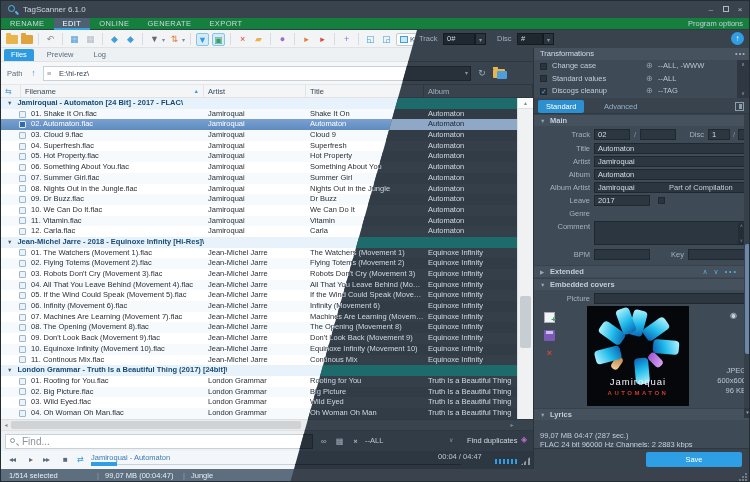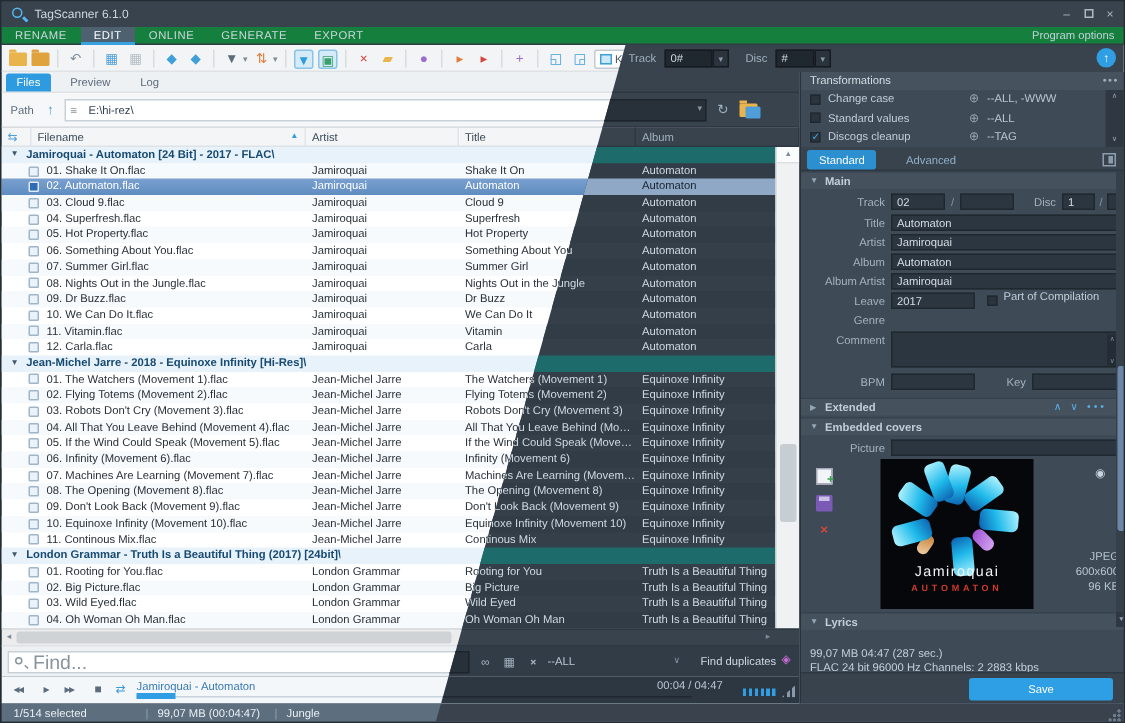--- a/index.html
+++ b/index.html
@@ -121,21 +121,21 @@
   .dk .hscroll{background:#39434e;border-top:1px solid #2e3842;}
   .hsl,.hsr{position:absolute;top:0;width:10px;height:10px;font-size:6px;line-height:10px;text-align:center;color:#7c8b99;}
   .hsl{left:0}.hsr{right:16px}
   .hsthumb{position:absolute;left:10px;top:1px;width:290px;height:8px;background:#d0d3d6;border-radius:2px;}
   .dk .hsthumb{background:#55626e;}
 
   .findrow{position:absolute;left:0;top:382px;width:532px;height:21px;}
   .lt .findrow{background:#eef1f4;border-top:1px solid #dfe3e6;}
   .dk .findrow{background:#323c47;border-top:1px solid #2e3842;}
   .finput{position:absolute;left:4px;top:3px;width:300px;height:15px;background:#fff;border:1px solid #c8d0d8;
-          font-size:13px;line-height:13px;color:#8a949e;text-align:right;}
+          font-size:10px;line-height:13px;color:#8a949e;text-align:right;}
   .dk .finput{width:308px;background:#28313a;border-color:#1d242b;color:#73818e;}
   .fmag{position:absolute;left:4px;top:3px;width:5px;height:5px;border:1.2px solid #8a949e;border-radius:50%;}
   .fmag:after{content:"";position:absolute;left:4.5px;top:4.5px;width:3px;height:1.2px;background:#8a949e;transform:rotate(45deg);}
   .fph{position:absolute;left:16px;top:0;}
   .fic{position:absolute;top:4px;width:13px;height:13px;font-size:8px;line-height:13px;text-align:center;color:#9fb0bd;}
   .f1{left:316px;}.f2{left:332px;}.f3{left:348px;transform:rotate(45deg);font-weight:bold;}
   .fscope{position:absolute;left:364px;top:5px;font-size:7.5px;color:#b9c6d2;}
   .fchev{position:absolute;left:448px;top:5px;font-size:6px;color:#8a99a7;}
   .fdup{position:absolute;left:466px;top:5px;font-size:7.5px;color:#cfd9e3;}
   .fdicon{position:absolute;left:520px;top:4px;font-size:8px;color:#c76bd6;}
@@ -1003,21 +1003,21 @@
       <span class="flabel" style="top:108px;left:0">Artist</span>
       <span class="finp" style="top:108px;left:60px;width:153px">Jamiroquai</span>
       <span class="flabel" style="top:121px;left:0">Album</span>
       <span class="finp" style="top:121px;left:60px;width:153px">Automaton</span>
       <span class="flabel" style="top:134px;left:0">Album Artist</span>
       <span class="finp" style="top:134px;left:60px;width:153px">Jamiroquai</span>
 
       <span class="flabel" style="top:147px;left:0">Leave</span>
       <span class="finp" style="top:147px;left:60px;width:56px">2017</span>
       <span class="cbox" style="top:149px;left:124px"></span>
-      <span style="position:absolute;top:144px;left:135px;line-height:11px">Part of Compilation</span>
+      <span style="position:absolute;top:134px;left:135px;line-height:11px">Part of Compilation</span>
 
       <span class="flabel" style="top:160px;left:0">Genre</span>
 
       <span class="flabel" style="top:173px;left:0">Comment</span>
       <span class="finp" style="top:173px;left:60px;width:153px;height:24px">
         <span class="ta-scroll">∧<br><br><br>∨</span>
       </span>
 
       <span class="flabel" style="top:201px;left:0">BPM</span>
       <span class="finp" style="top:201px;left:60px;width:56px"></span>

